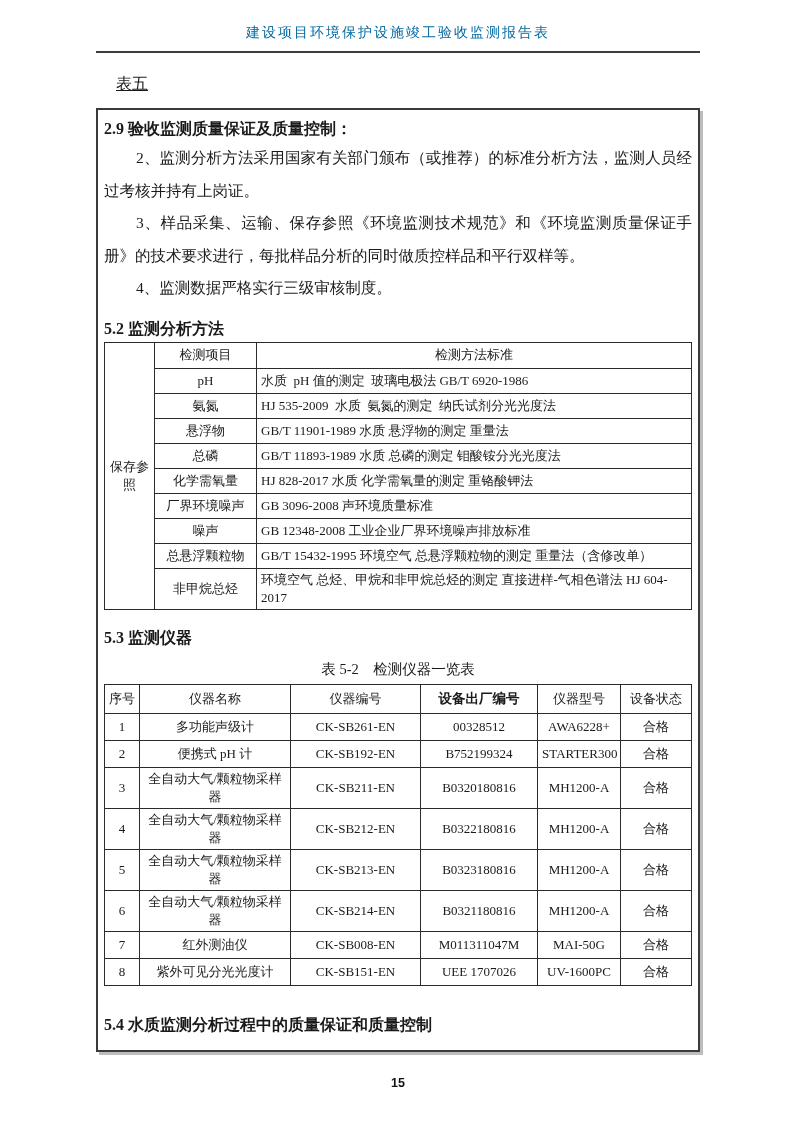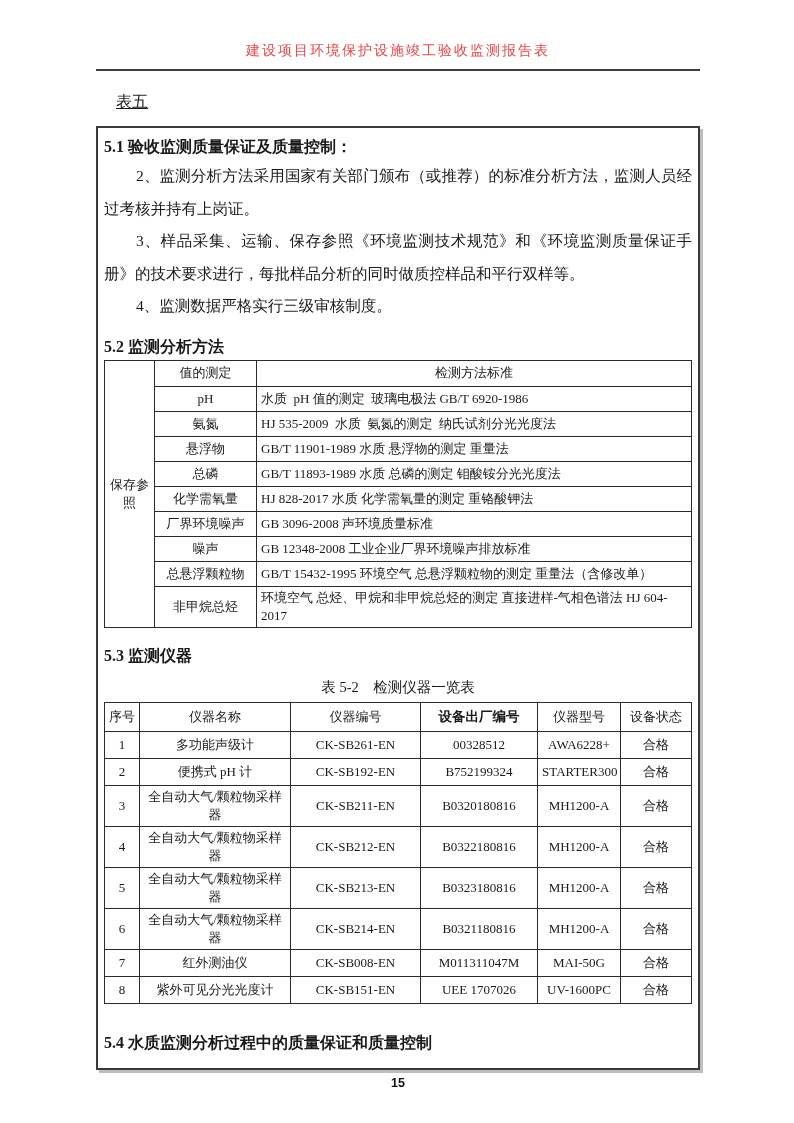--- a/index.html
+++ b/index.html
@@ -11,25 +11,25 @@
     font-family: "Liberation Serif", "DejaVu Serif", serif;
     color: #1a1a1a;
     overflow: hidden;
   }
   .content {
     position: absolute;
     left: 96px; top: 0;
     width: 604px;
   }
   .doc-title {
-    padding-top: 42px;
     text-align: center;
     font-size: 14px;
     letter-spacing: 2px;
-    color: #ef4444;
+    color: #0369a1;
+    margin-top: 24px;
   }
   .title-rule {
     margin-top: 9px;
     height: 2px;
     background: #3c3c3c;
   }
   .table-label {
     margin: 21px 0 0 20px;
     font-size: 16px;
     text-decoration: underline;
@@ -111,37 +111,37 @@
 <div class="page" data-name="page">
   <div class="content" data-name="content-area">
 
     <div class="doc-title" data-name="doc-header-title">建设项目环境保护设施竣工验收监测报告表</div>
     <div class="title-rule" data-name="header-divider"></div>
 
     <div class="table-label" data-name="table-five-label">表五</div>
 
     <div class="content-box" data-name="content-box">
 
-      <div class="sec-heading" data-name="section-5-1-heading">5.1 验收监测质量保证及质量控制：</div>
+      <div class="sec-heading" data-name="section-5-1-heading">2.9 验收监测质量保证及质量控制：</div>
       <p class="body-para" data-name="paragraph-methods">2、监测分析方法采用国家有关部门颁布（或推荐）的标准分析方法，监测人员经过考核并持有上岗证。</p>
       <p class="body-para" data-name="paragraph-sampling">3、样品采集、运输、保存参照《环境监测技术规范》和《环境监测质量保证手册》的技术要求进行，每批样品分析的同时做质控样品和平行双样等。</p>
       <p class="body-para" data-name="paragraph-review">4、监测数据严格实行三级审核制度。</p>
 
       <div class="sec-heading" data-name="section-5-2-heading">5.2 监测分析方法</div>
 
       <table class="tbl" id="table1" data-name="analysis-method-table">
         <colgroup>
           <col style="width:50px">
             <col style="width:102px">
             <col>
         </colgroup>
         <tbody>
           <tr data-name="table-header-row">
             <td class="basis" rowspan="10" data-name="row-header-cell">保存参照</td>
-            <td class="hcell" data-name="column-header-item">值的测定</td>
+            <td class="hcell" data-name="column-header-item">检测项目</td>
             <td class="hcell" data-name="column-header-standard">检测方法标准</td>
           </tr>
         <tr data-name="table-row" class="gen">
               <td data-name="table-cell">pH</td>
               <td data-name="table-cell">水质  pH 值的测定  玻璃电极法 GB/T 6920-1986</td>
             </tr>
             <tr data-name="table-row" class="gen">
               <td data-name="table-cell">氨氮</td>
               <td data-name="table-cell">HJ 535-2009  水质  氨氮的测定  纳氏试剂分光光度法</td>
             </tr>

